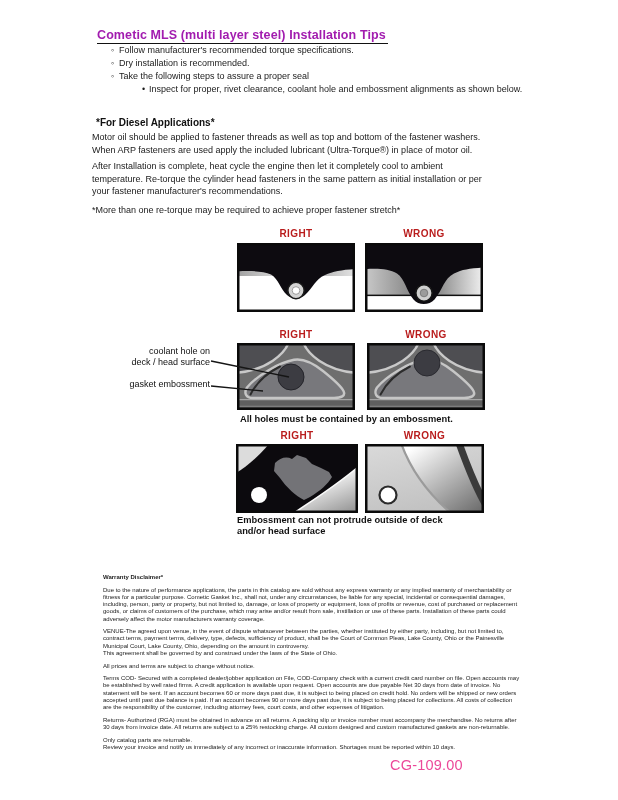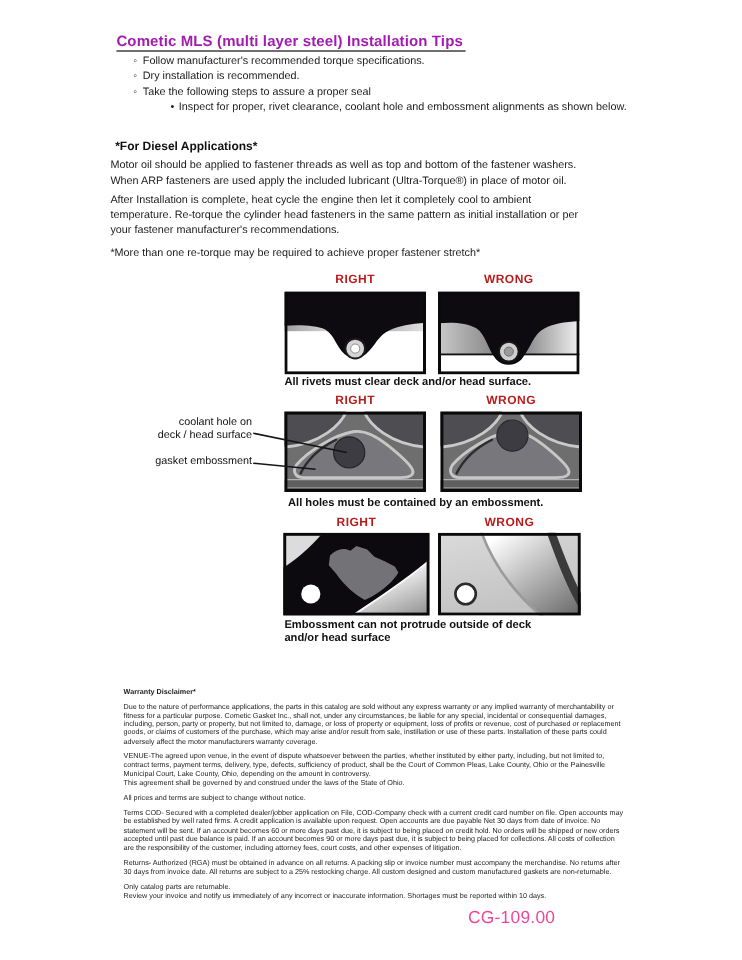--- a/index.html
+++ b/index.html
@@ -81,21 +81,20 @@
     </defs>
     <rect x="0" y="0" width="118" height="69" fill="#ffffff"></rect>
     <rect x="0" y="24" width="118" height="28.5" fill="url(#r1w)"></rect>
     <rect x="0" y="51.6" width="118" height="1.5" fill="#101010"></rect>
     <path d="M0,0 H118 V24.5 C104,25.5 97,26.5 89,30.5 C79,35.5 77.5,47 69.5,56.5 C64,62.5 53.5,62.5 48.5,56.5 C41.5,48.5 40,36 32,30.5 C24,25.8 12,25.3 0,26.3 Z" fill="#0d0b10"></path>
     <circle cx="59" cy="50" r="8.2" fill="#cfcfcf" stroke="#161616" stroke-width="1.6"></circle>
     <circle cx="59" cy="50" r="3.8" fill="#9b9b9b" stroke="#6f6f6f" stroke-width="0.8"></circle>
     <rect x="1.25" y="1.25" width="115.5" height="66.5" fill="none" stroke="#0a0a0a" stroke-width="2.5"></rect>
   </svg>
 
-  <div class="abs caption" style="left:237px;top:313px;width:260px;">All rivets must clear deck and/or head surface.</div>
 
   <div class="abs dlabel" style="left:237px;top:329px;width:118px;">RIGHT</div>
   <div class="abs dlabel" style="left:367px;top:329px;width:118px;">WRONG</div>
 
   <div class="abs annot" style="right:408px;top:346px;width:120px;">
     <div>coolant hole on</div>
     <div>deck / head surface</div>
   </div>
   <div class="abs annot" style="right:408px;top:379px;width:120px;">gasket embossment</div>
 

